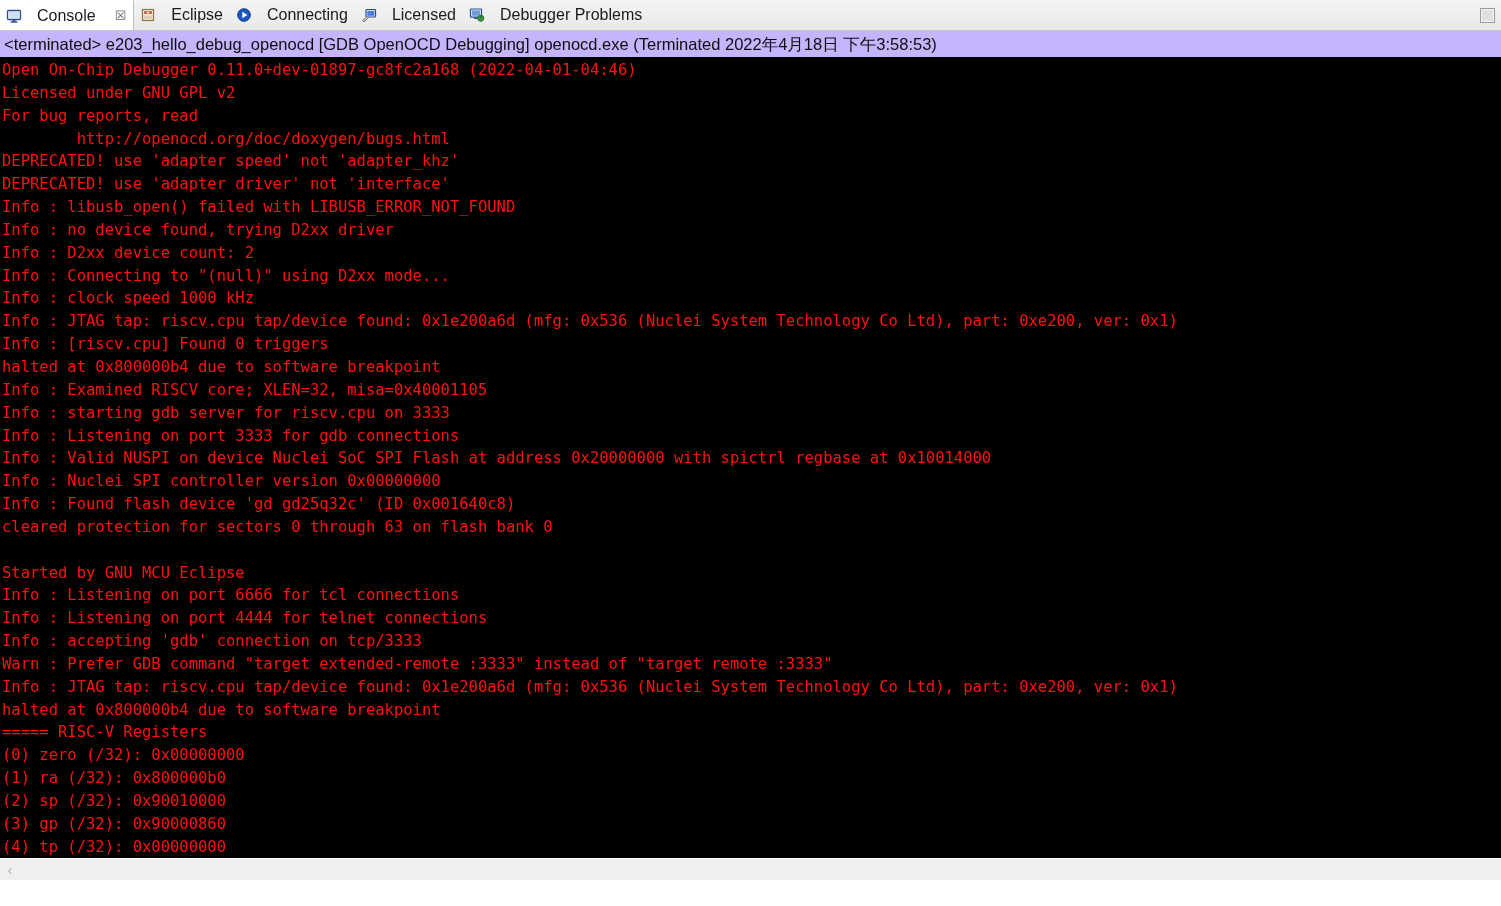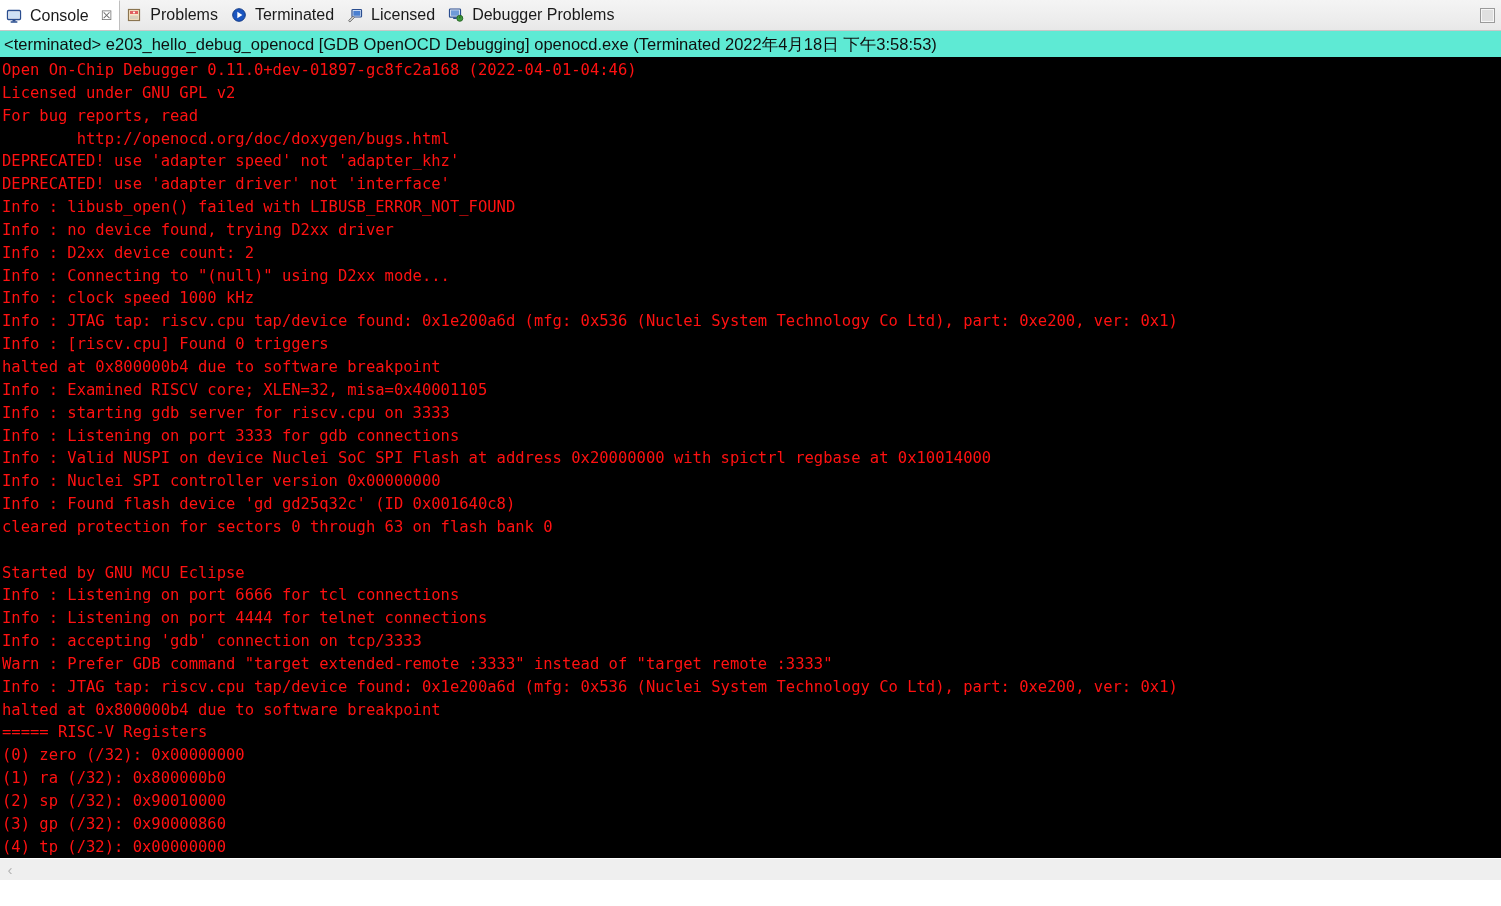--- a/index.html
+++ b/index.html
@@ -20,21 +20,21 @@
     height: 31px;
     background: linear-gradient(to bottom, #f4f4f4 0%, #eeeeee 55%, #e8e8e8 100%);
     border-bottom: 1px solid #c8c8c8;
     display: flex;
     align-items: stretch;
     box-sizing: border-box;
   }
   .tab {
     display: flex;
     align-items: center;
-    gap: 8px;
+    gap: 15px;
     padding: 0 7px 0 6px;
     font-size: 16px;
     color: #1a1a1a;
     white-space: nowrap;
     box-sizing: border-box;
     line-height: 1;
   }
   .tab.active {
     background: #ffffff;
     border-right: 1px solid #bfbfbf;
@@ -69,21 +69,21 @@
     cursor: pointer;
   }
 
   
   .titleline {
     height: 26px;
     line-height: 26px;
     padding: 0 4px;
     font-size: 16.5px;
     color: #0f0f0f;
-    background: #5eead4;
+    background: #c4b5fd;
     white-space: nowrap;
     overflow: hidden;
     box-sizing: border-box;
   }
 
   
   .console {
     position: relative;
     height: 823px;
     background: #000000;
@@ -146,31 +146,31 @@
 
   <div class="tab">
     <span class="icn">
       <svg width="16" height="16" viewBox="0 0 16 16">
         <rect x="2.5" y="2.5" width="11" height="11" fill="#fbe7c6" stroke="#8a7450" stroke-width="1.2"></rect>
         <rect x="4" y="4" width="8" height="3" fill="#e06060"></rect>
         <rect x="4" y="8.5" width="8" height="3.5" fill="#d9d0bc"></rect>
         <circle cx="8" cy="5.5" r="1" fill="#ffffff"></circle>
       </svg>
     </span>
-    <span class="tab-label">Problems</span>
+    <span class="tab-label">Eclipse</span>
   </div>
 
   <div class="tab">
     <span class="icn">
       <svg width="16" height="16" viewBox="0 0 16 16">
         <circle cx="8" cy="8" r="6.3" fill="#1a55c0" stroke="#123a85" stroke-width="1"></circle>
         <polygon points="6.3,4.8 11.4,8 6.3,11.2" fill="#ffffff"></polygon>
       </svg>
     </span>
-    <span class="tab-label">Terminated</span>
+    <span class="tab-label">Connecting</span>
   </div>
 
   <div class="tab">
     <span class="icn">
       <svg width="16" height="16" viewBox="0 0 16 16">
         <rect x="5" y="2.5" width="9.5" height="7.5" rx="0.8" fill="#e9f0fa" stroke="#2a4d8f" stroke-width="1.2"></rect>
         <rect x="6.3" y="3.8" width="7" height="5" fill="#4a7fd0"></rect>
         <path d="M1.5 13.6 L6 9.2 L7.4 10.6 L2.9 15 Z" fill="#cfcfcf" stroke="#6a6a6a" stroke-width="0.9"></path>
       </svg>
     </span>

